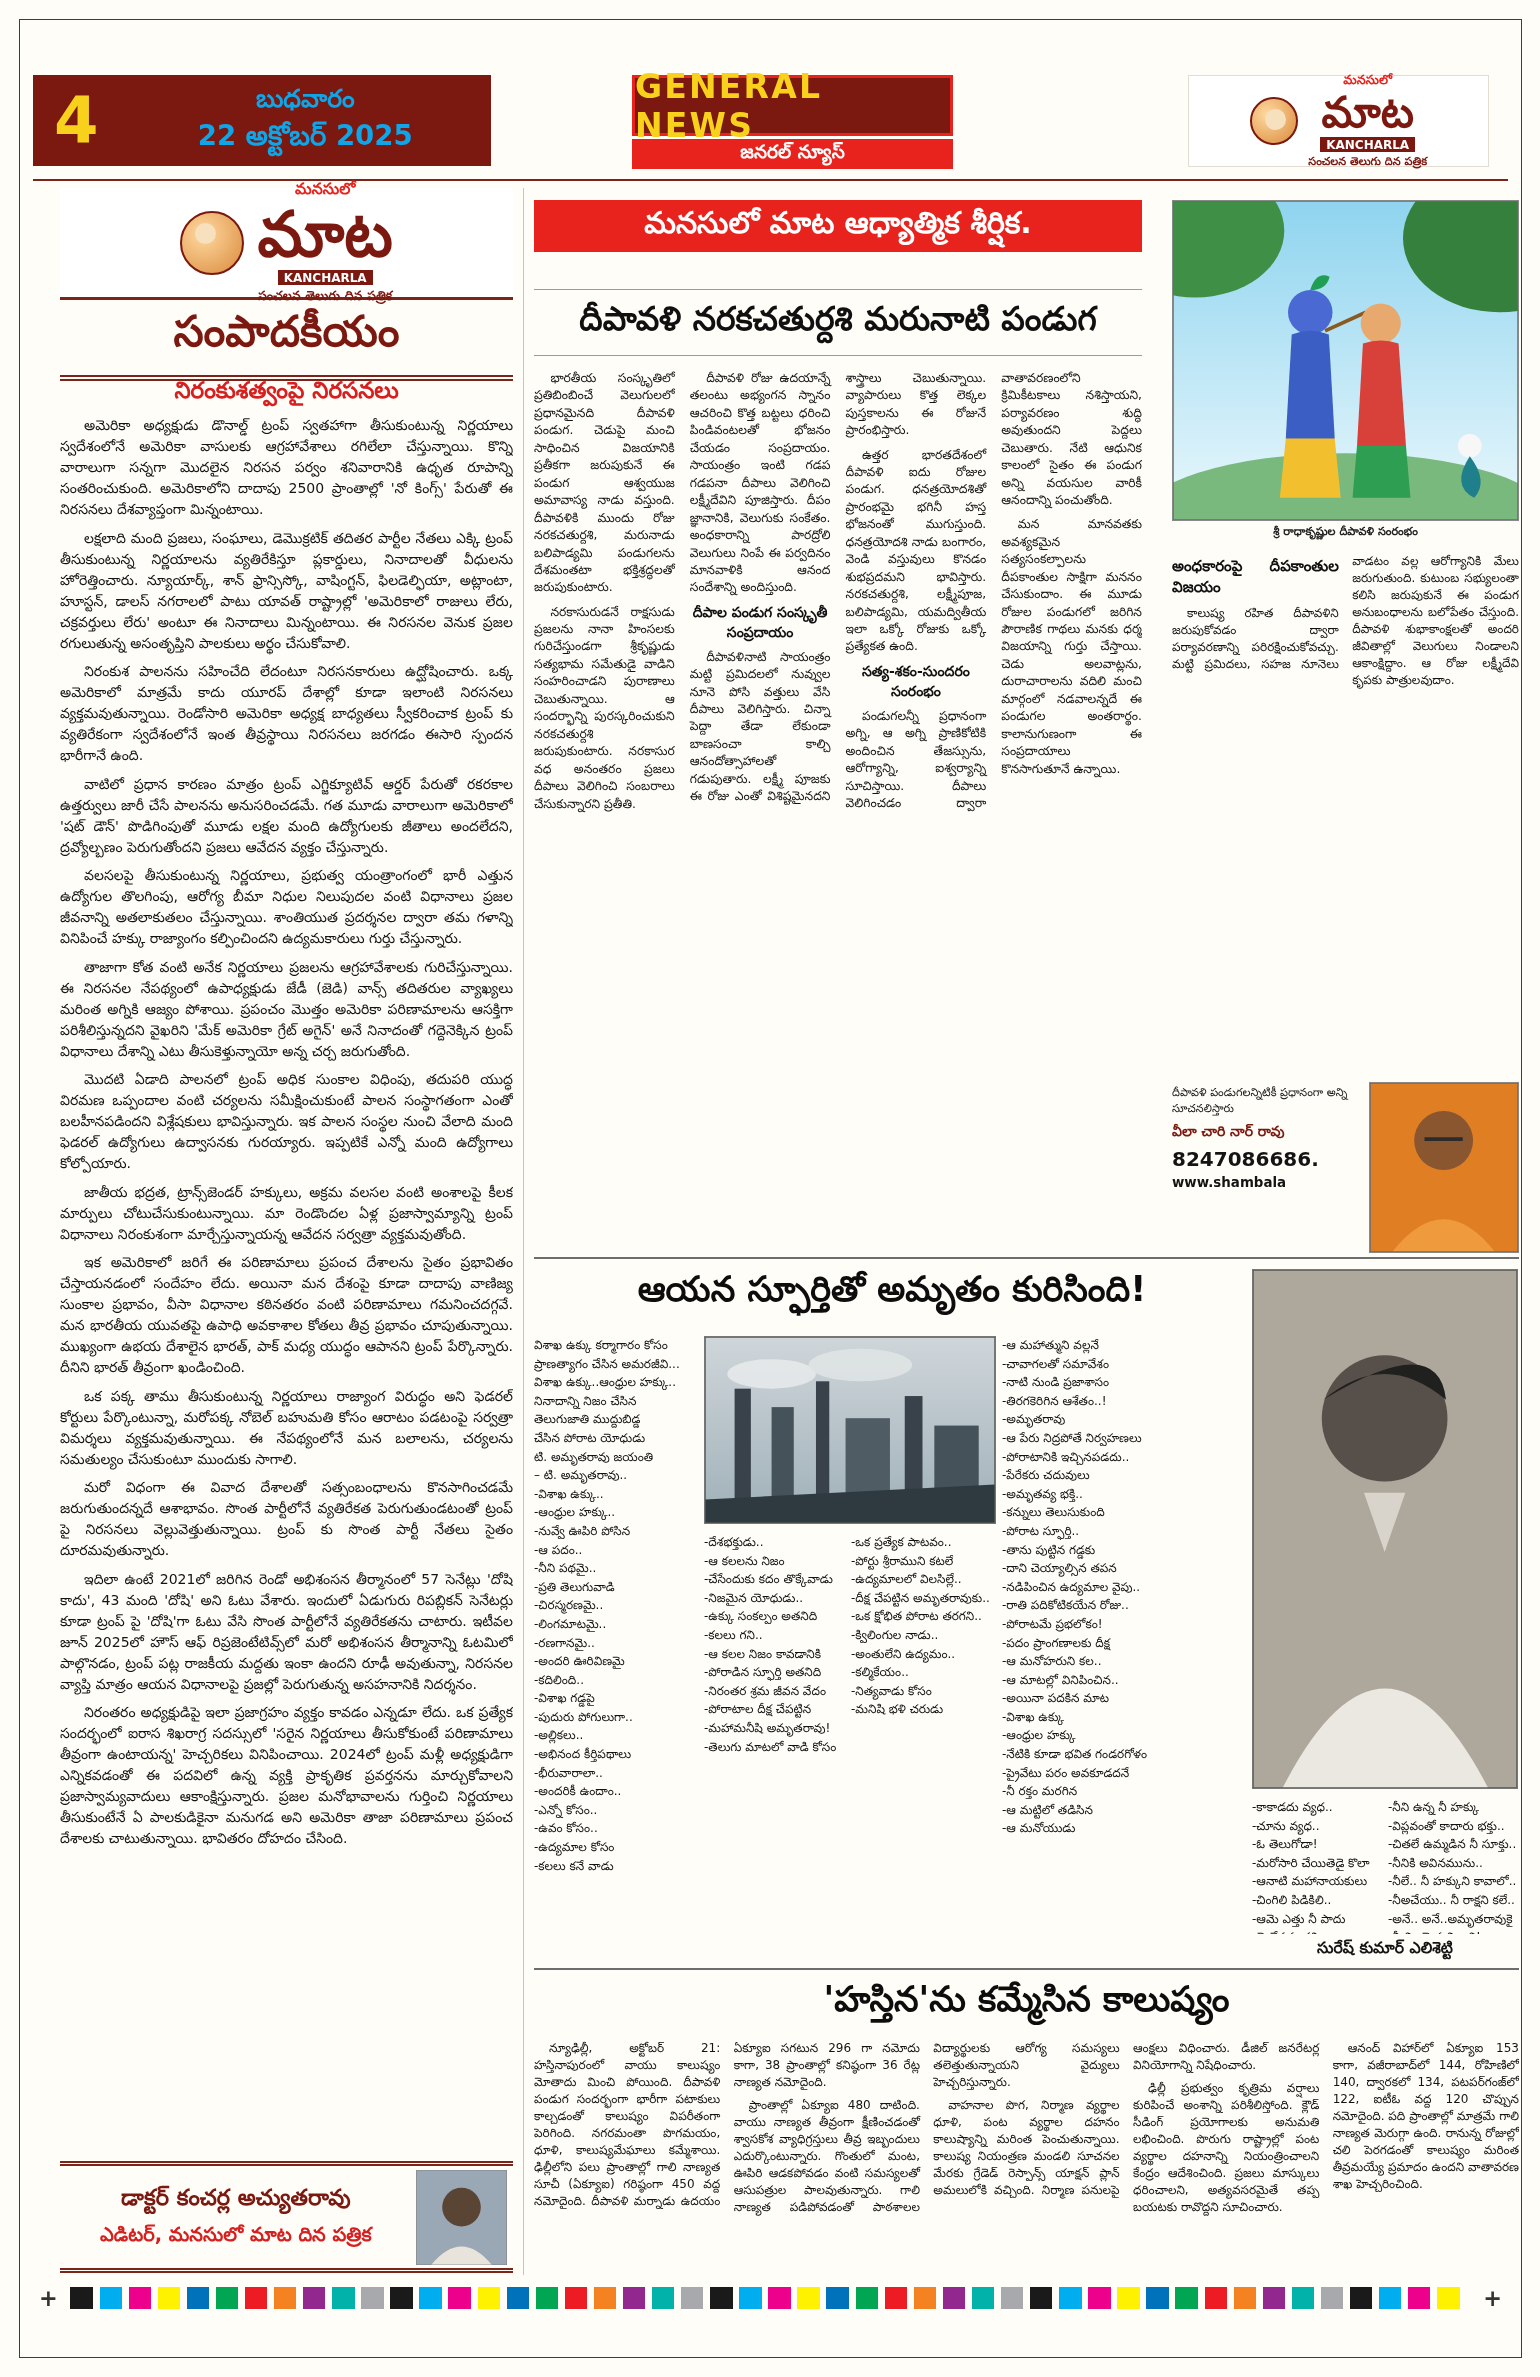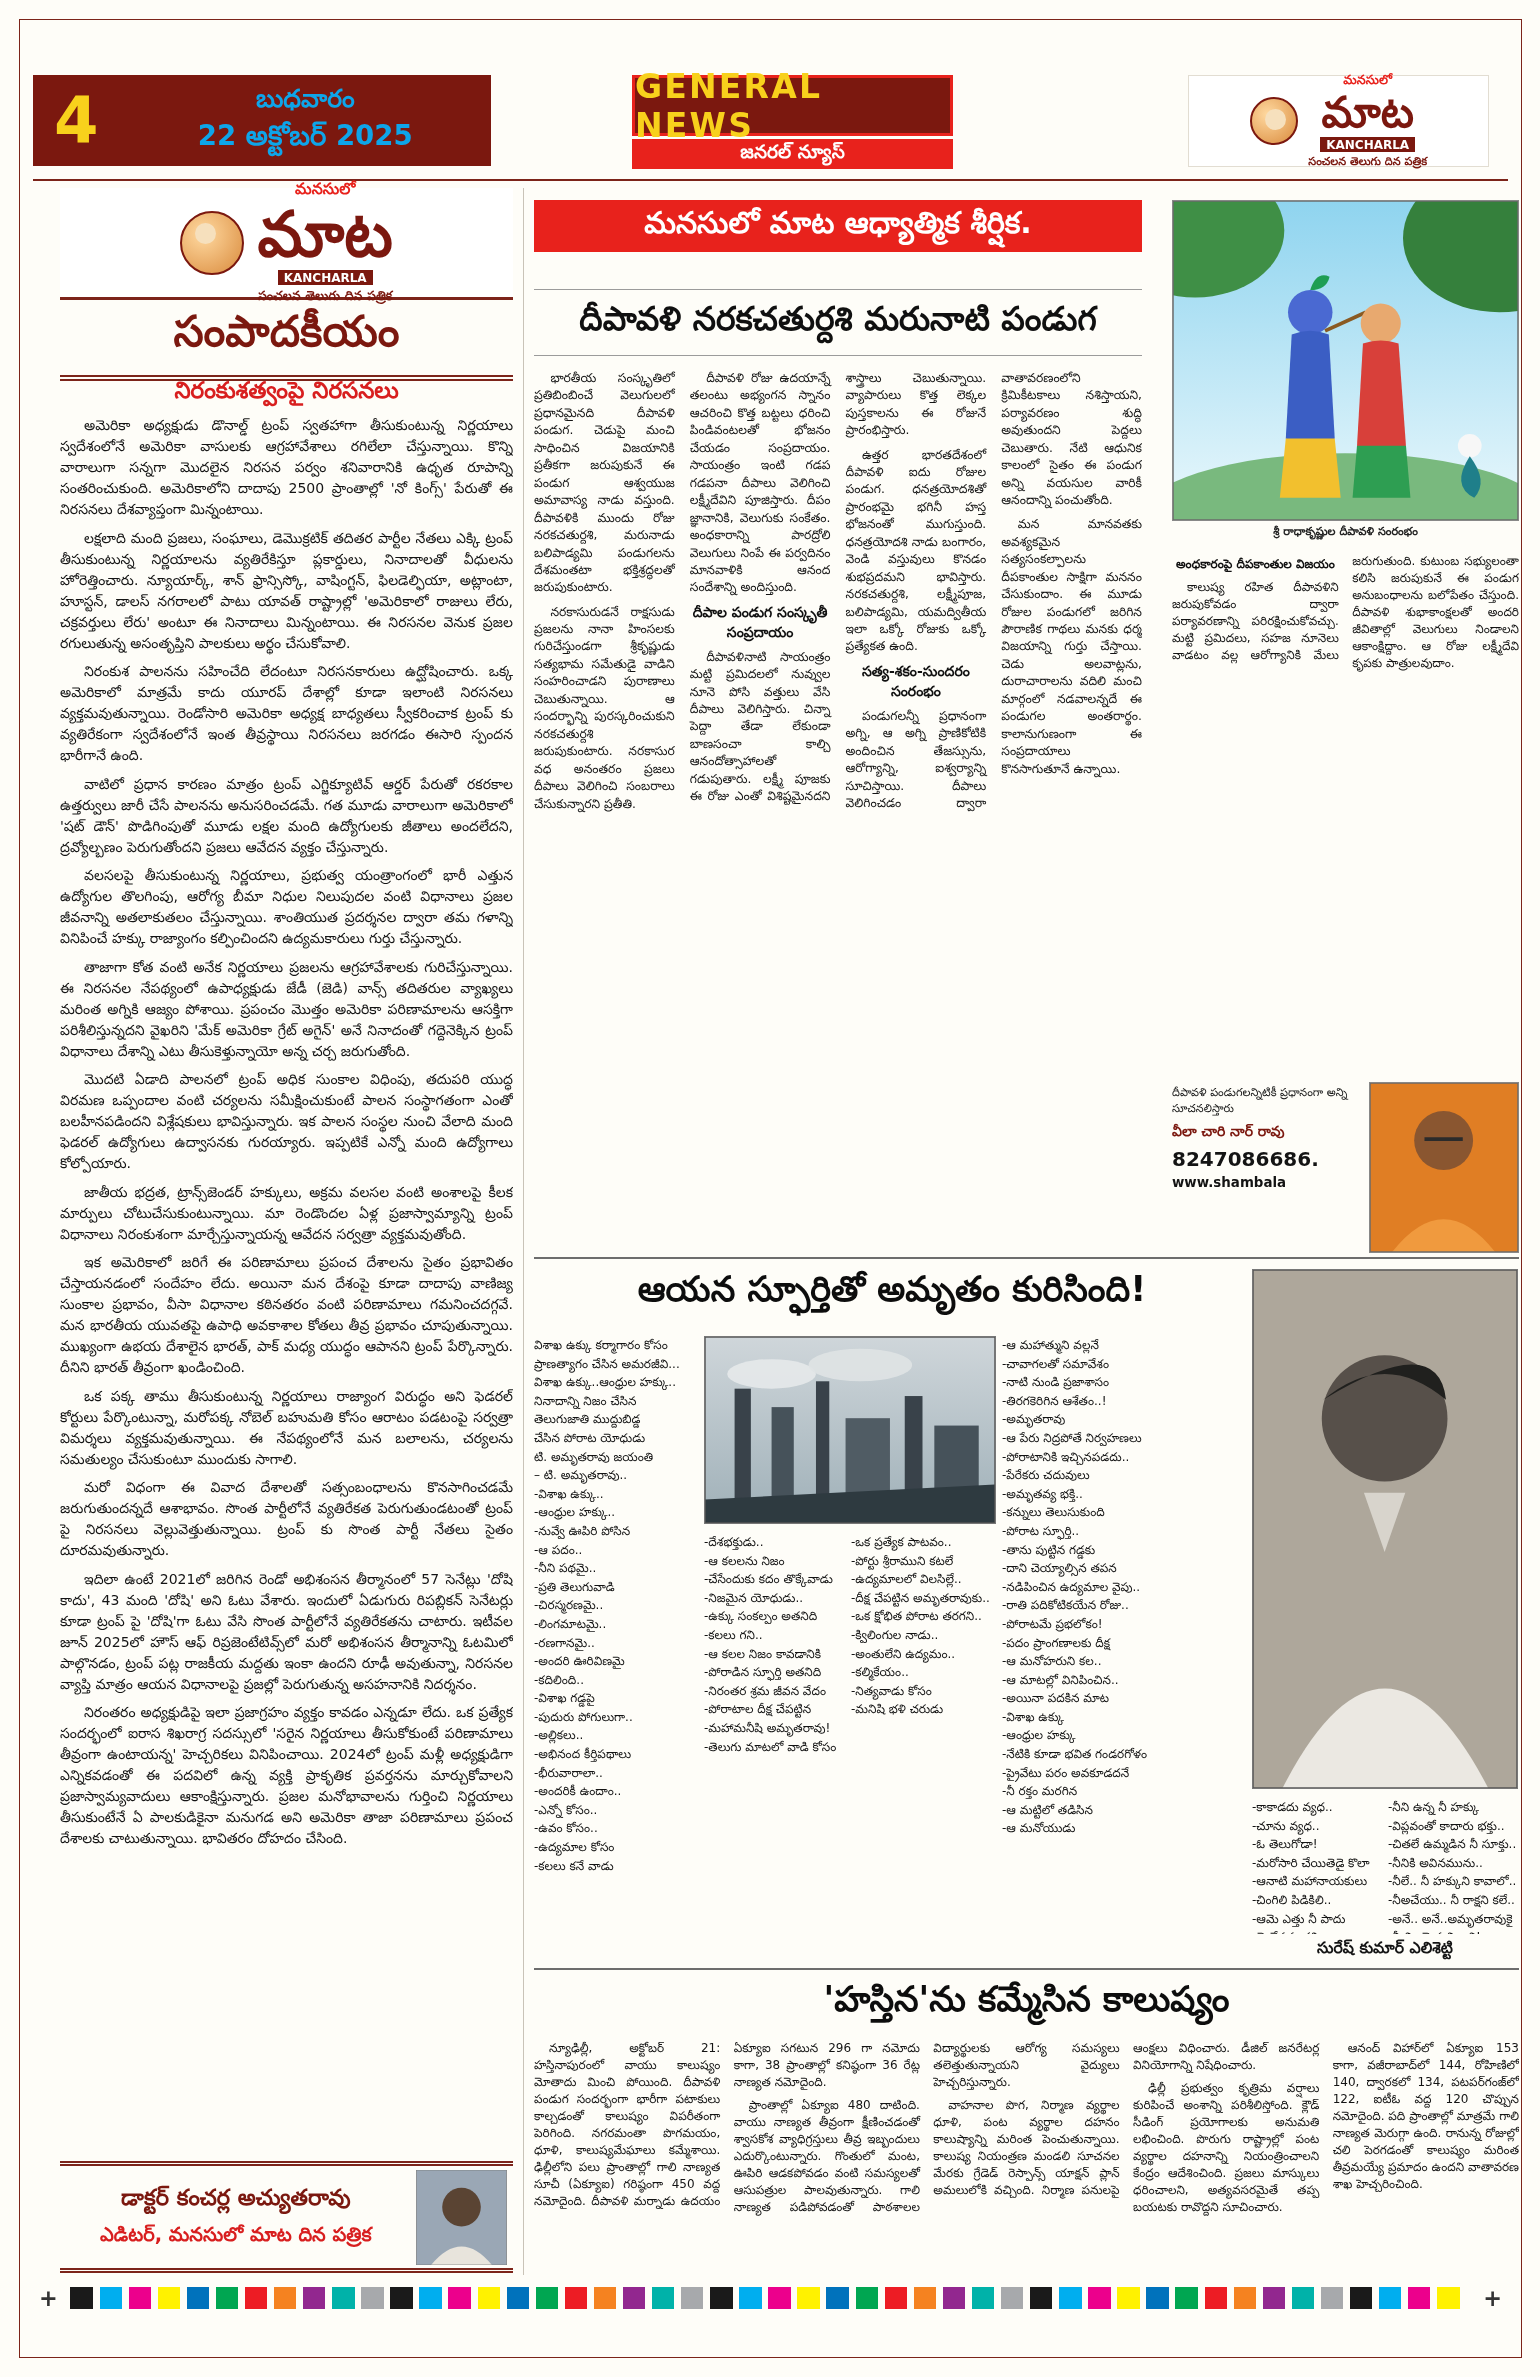--- a/index.html
+++ b/index.html
@@ -59,21 +59,21 @@
            border-top:1.5px solid #9b9b9b;border-bottom:1.5px solid #9b9b9b;padding:9px 0}
   .sp-body{left:534px;top:370px;width:608px;height:850px;column-count:4;column-gap:15px;
            font-size:12.3px;line-height:1.42;text-align:justify;overflow:hidden}
   .sp-body p{margin:0 0 6.7px;text-indent:16.4px}
   .sp-body h4{font-size:14px;text-align:center;margin:6px 0;color:#101010}
   .krishna{left:1172px;top:200px;width:347px;height:321px;border:0.7px solid #888}
   .caption{left:1172px;top:525px;width:347px;text-align:center;font-size:11.2px;font-weight:bold;color:#222}
   .sp-right{left:1172px;top:553px;width:347px;height:522px;column-count:2;column-gap:13.4px;
             font-size:12px;line-height:1.42;text-align:justify;overflow:hidden}
   .sp-right p{margin:0 0 6.7px;text-indent:15px}
-  .sp-right h4{font-size:12px;text-align:center;margin:3px 0 6px;color:#101010}
+  .sp-right h4{font-size:15px;margin:3px 0 6px;color:#101010}
   .contact{left:1172px;top:1085px;width:186px;height:168px;font-size:11.2px;line-height:1.4;overflow:hidden}
   .contact .cname{color:#7b180f;font-size:14px;font-weight:bold;margin-top:6px}
   .contact .cphone{font-size:20px;font-weight:bold;margin-top:3px}
   .contact .cweb{font-size:13.4px;font-weight:bold;margin-top:1.5px}
   .monk{left:1369px;top:1082px;width:150px;height:171px;border:0.7px solid #888}
 
   .hdiv1{left:534px;top:1257px;width:985px;height:1.5px;background:#6d6d6d}
   .hdiv2{left:534px;top:1968px;width:985px;height:1.5px;background:#6d6d6d}
 
   

